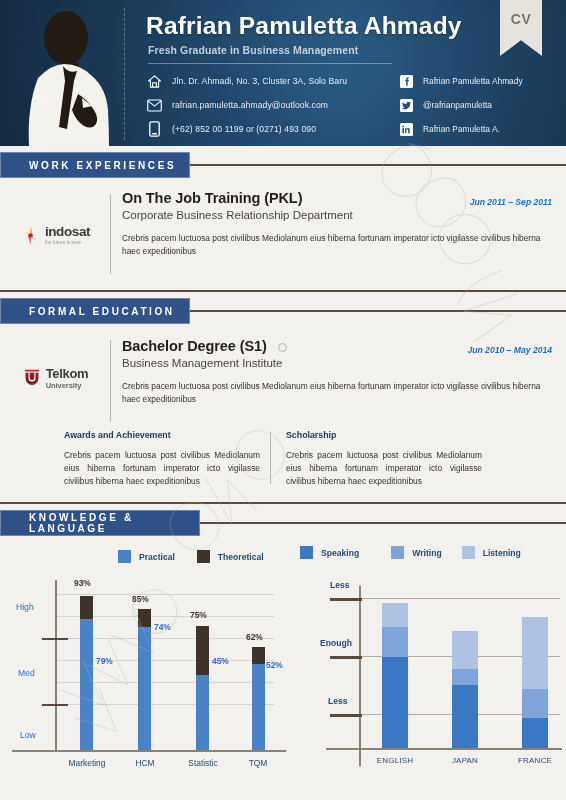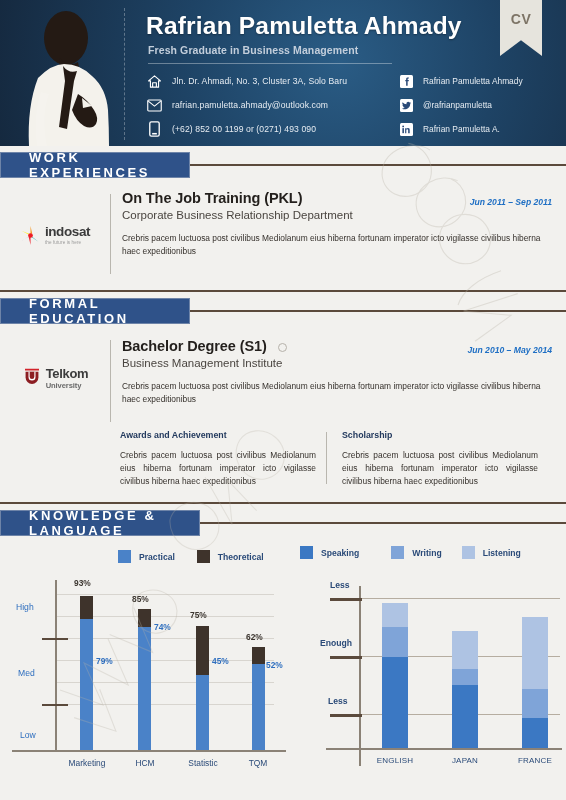--- a/index.html
+++ b/index.html
@@ -48,41 +48,41 @@
           box-shadow:-2px 0 4px rgba(0,0,0,.30);
           clip-path:polygon(0 0,100% 0,100% 100%,50% 72%,0 100%);}
   .ribbon span{display:block;text-align:center;margin-top:11px;color:#7d7466;
                font-size:14px;font-weight:bold;letter-spacing:.5px;}
 
   
   .sec-wrap{position:relative;height:26px;}
   .sec-bar{position:absolute;left:0;top:0;width:190px;height:26px;
            background:#2f5289;border:1px solid #6e84a8;box-sizing:border-box;
            display:flex;align-items:center;}
-  .sec-bar span{color:#ffffff;font-size:13px;font-weight:bold;letter-spacing:2.6px;margin-left:28px;}
+  .sec-bar span{color:#ffffff;font-size:10px;font-weight:bold;letter-spacing:2.6px;margin-left:28px;}
   .sec-line{position:absolute;left:190px;right:0;top:12px;height:2px;background:#5b4a3c;}
 
   
   .block{position:relative;}
   .logo-col{position:absolute;left:0;top:0;width:110px;display:flex;
             align-items:center;justify-content:center;}
   .vsep{position:absolute;left:110px;width:1px;background:#b9b6ae;}
   .entry{margin-left:122px;padding-right:14px;position:relative;}
   .e-title{color:#231f1c;font-size:14.5px;font-weight:bold;letter-spacing:-.1px;}
   .e-sub{color:#4a4540;font-size:11.5px;margin-top:3px;}
   .e-date{position:absolute;right:14px;top:7px;color:#1f6fc4;font-size:8.6px;
           font-weight:bold;font-style:italic;white-space:nowrap;}
   .e-desc{color:#36312c;font-size:8.4px;line-height:1.55;margin-top:11px;max-width:420px;}
   .hollow-dot{display:inline-block;width:7px;height:7px;border:1px solid #b6b2aa;
               border-radius:50%;vertical-align:middle;margin-left:7px;}
 
   .divider{height:2px;background:#5b4a3c;width:100%;}
 
   
-  .twocol{margin-left:120px;display:flex;padding-right:6px;position:relative;}
+  .twocol{margin-left:64px;display:flex;padding-right:6px;position:relative;}
   .col{width:196px;}
   .col.second{margin-left:26px;}
   .col-sep{position:absolute;left:206px;top:2px;bottom:4px;width:1px;background:#b9b6ae;}
   .col-h{color:#233a5e;font-size:8.8px;font-weight:bold;}
   .col-p{color:#36312c;font-size:8.4px;line-height:1.55;margin-top:9px;text-align:justify;}
 
   
   .charts{position:relative;height:250px;}
   .legend{display:flex;align-items:flex-end;}
   .lg-item{display:flex;align-items:center;margin-right:22px;}
@@ -237,21 +237,21 @@
   <div class="sec-wrap">
     <div class="sec-bar">
       <span>FORMAL  EDUCATION</span>
     </div>
     <div class="sec-line"></div>
   </div>
 
   <div class="block" style="height:92px;margin-top:14px;">
     <div class="vsep" style="top:2px;height:82px;"></div>
     <div class="logo-col" style="height:80px;">
-      <div style="display:flex;">
+      <div style="display:flex;align-items:center;">
         <svg width="20" height="21" viewBox="0 0 34 36">
           <path d="M5 3 h24 v3 h-24z" fill="#d2232a"></path>
           <path d="M6 8 h22 v10 a11 11 0 0 1 -22 0z" fill="#8c1d22"></path>
           <path d="M11 8 h12 v9 a6 6 0 0 1 -12 0z" fill="#ffffff"></path>
           <path d="M13 8 h8 v8.5 a4 4 0 0 1 -8 0z" fill="#8c1d22"></path>
         </svg>
         <div style="margin-left:4px;">
           <div style="font-size:13px;font-weight:bold;color:#3b3b3b;letter-spacing:-.3px;line-height:1;">Telkom</div>
           <div style="font-size:7.6px;font-weight:bold;color:#6b6b6b;letter-spacing:-.1px;margin-top:1px;">University</div>
         </div>

